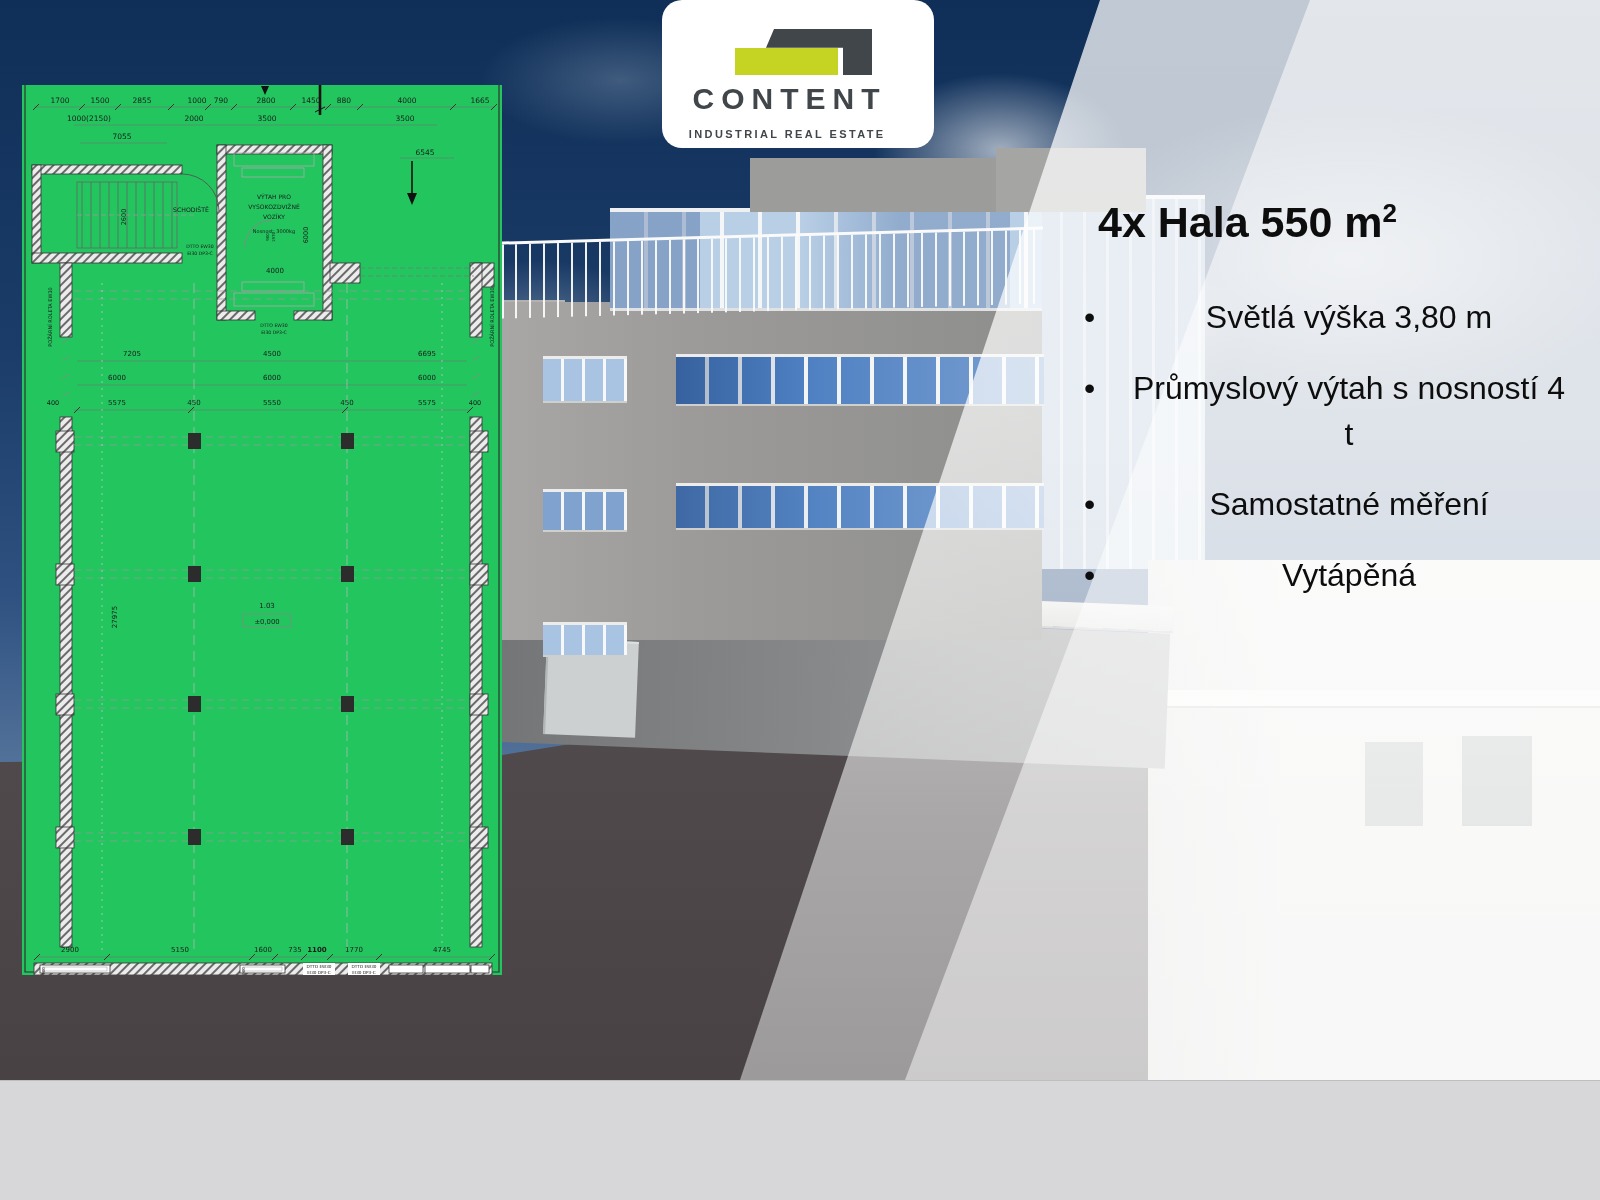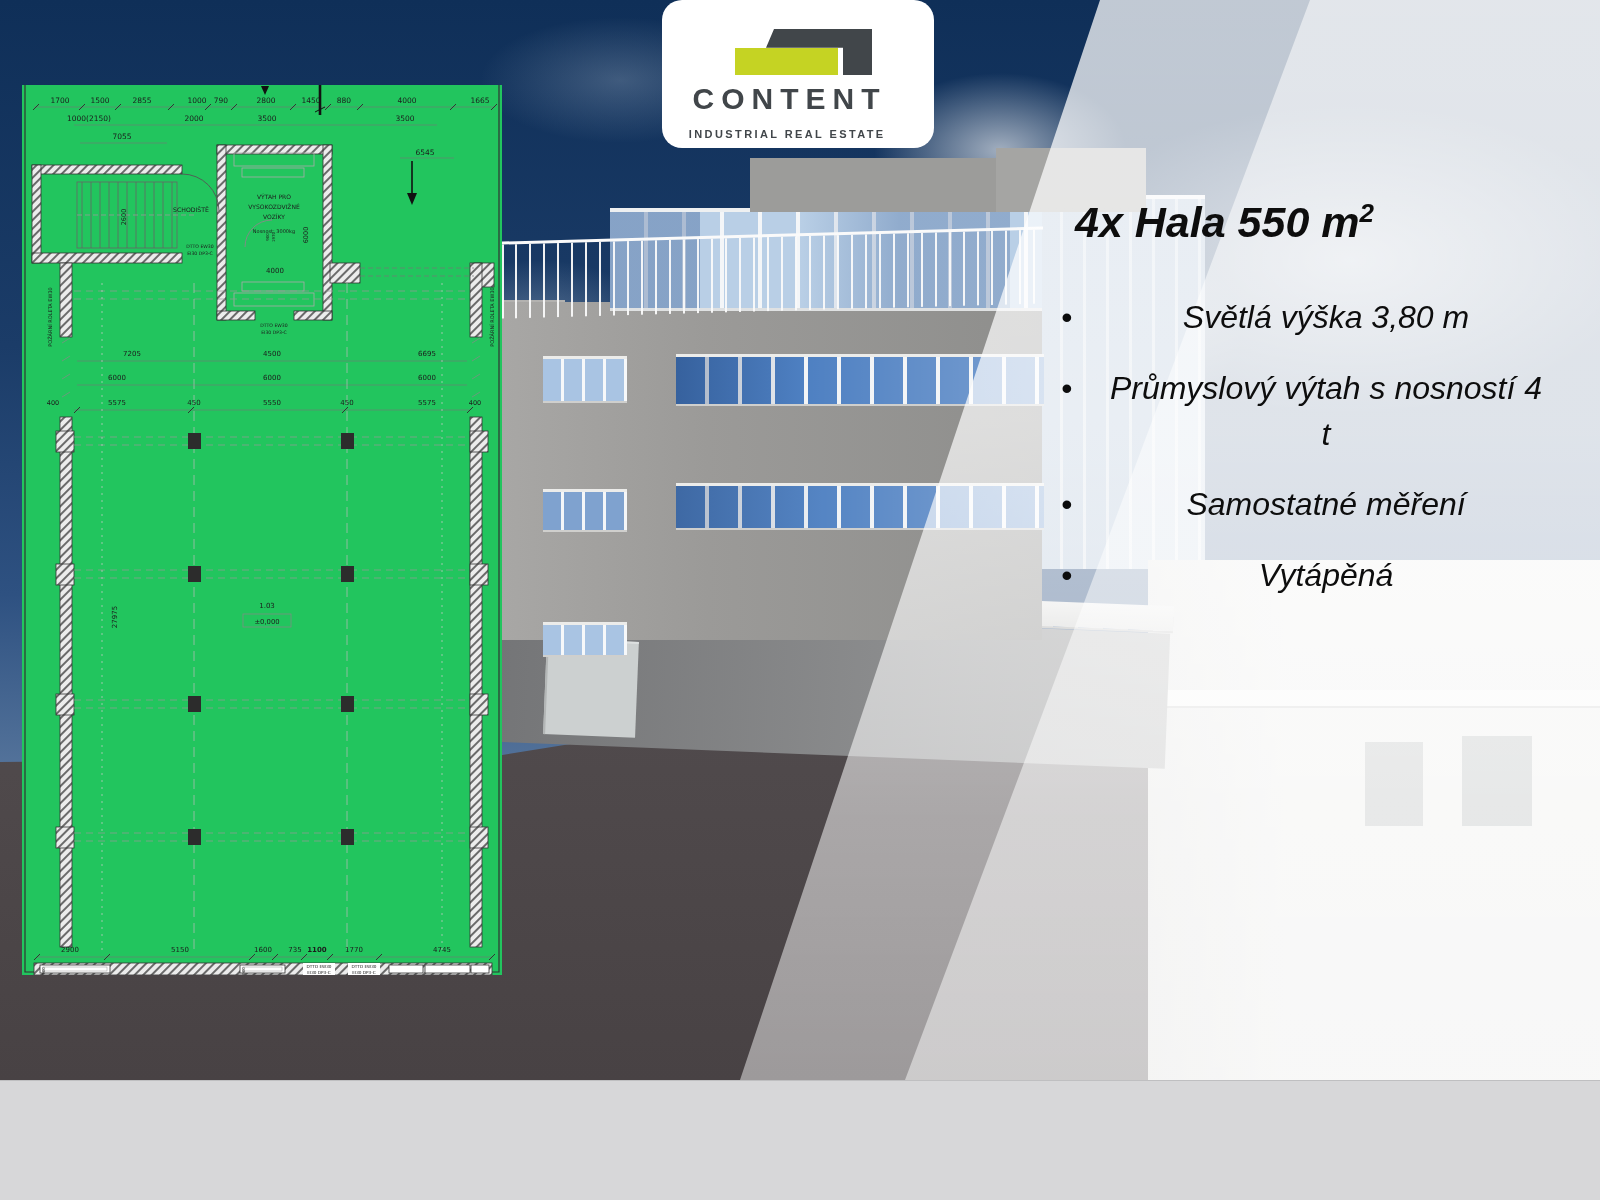--- a/index.html
+++ b/index.html
@@ -78,21 +78,21 @@
   .logo{left:662px;top:0;width:272px;height:148px;background:#ffffff;z-index:60;border-radius:20px;}
   .logo-dark{left:104px;top:29px;width:106px;height:46px;background:#41464a;
     clip-path:polygon(0 41%,8px 0,106px 0,106px 100%,77px 100%,77px 41%);}
   .logo-lime{left:73px;top:48px;width:103px;height:27px;background:#c5d323;}
   .logo-name{left:0;top:82px;width:248px;text-align:center;color:#41464a;
     font-size:30px;font-weight:bold;letter-spacing:7px;text-indent:7px;}
   .logo-tag{left:0;top:116px;width:248px;text-align:center;color:#41464a;
     font-size:11px;font-weight:bold;letter-spacing:2.4px;text-indent:2.4px;margin-top:12px;}
 
   
-  .features{left:1057px;top:198px;width:492px;z-index:55;color:#0d0d0d;font-style:italic;}
+  .features{left:1080px;top:198px;width:492px;z-index:55;color:#0d0d0d;}
   .features h1{margin:0 0 0 18px;font-size:43px;line-height:1.12;font-weight:bold;color:#0d0d0d;}
   .features h1 sup{font-size:26px;}
   .features ul{list-style:none;margin:48px 0 0 0;padding:0;}
   .features li{position:relative;padding-left:46px;margin-bottom:24px;
     font-size:32px;line-height:1.45;text-align:center;}
   .features li::before{content:"\2022";position:absolute;left:4px;top:0;}
   .features sup{font-size:19px;}
 </style>
 </head>
 <body>

